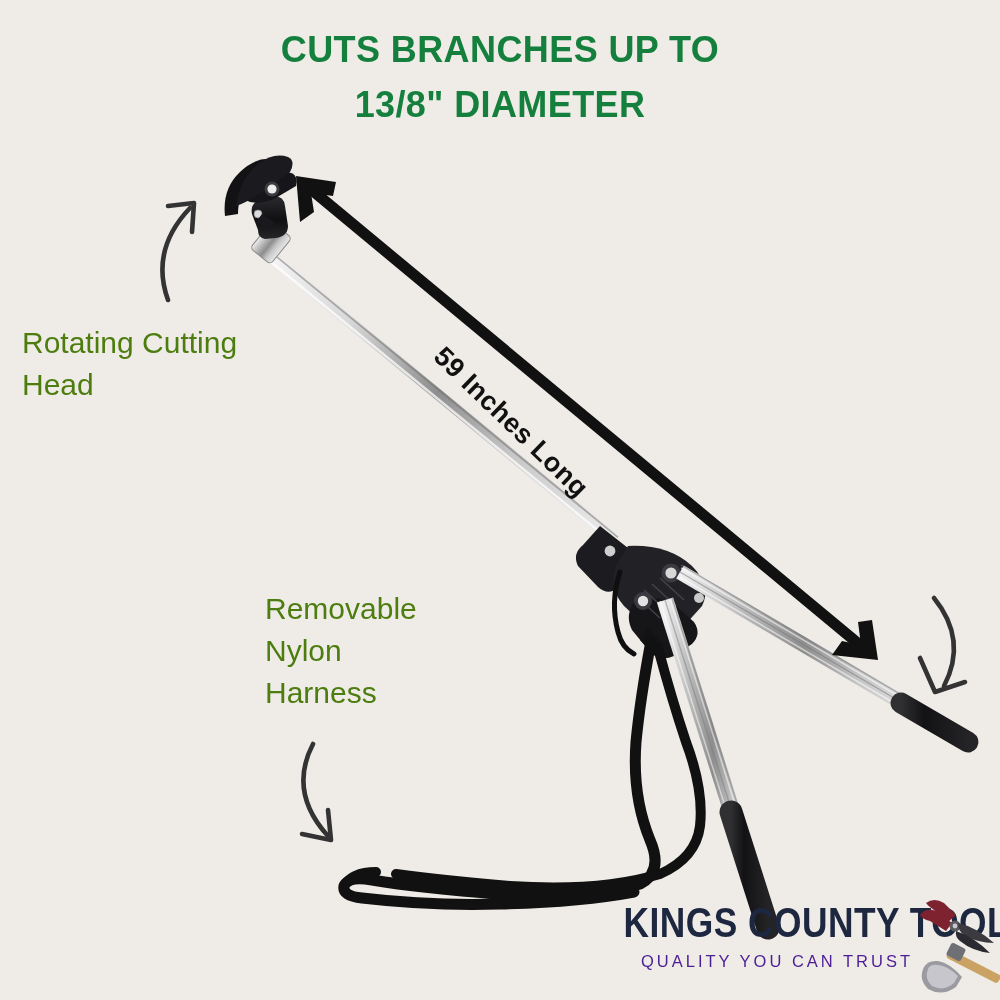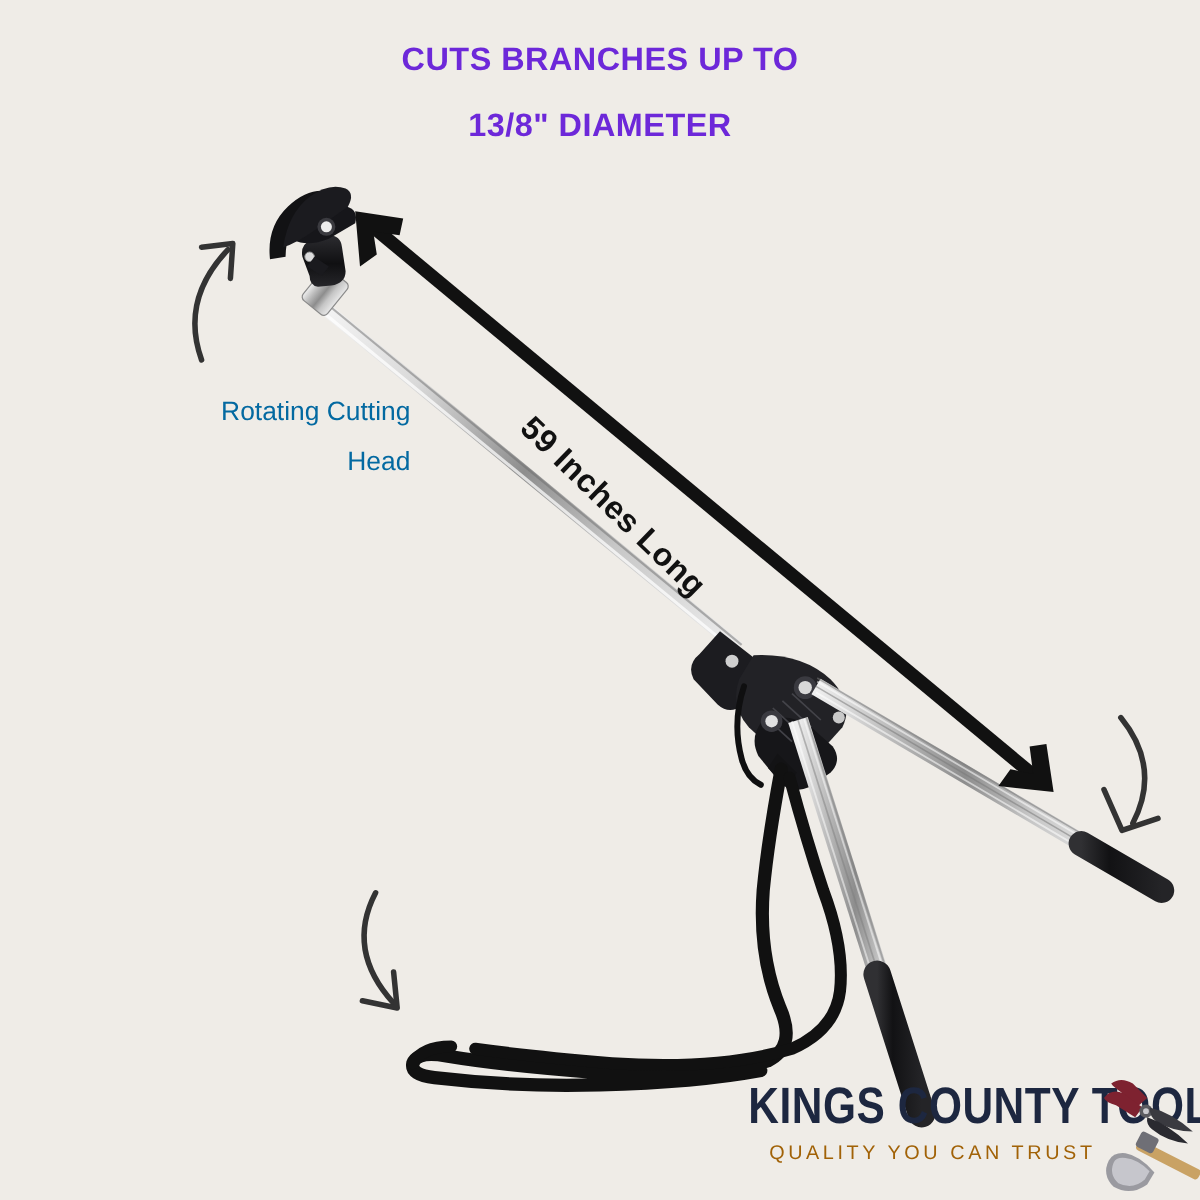--- a/index.html
+++ b/index.html
@@ -24,36 +24,36 @@
 
   
   .headline {
     position: absolute;
     left: 0;
     top: 22px;
     width: 1000px;
     text-align: center;
     font-family: "Liberation Sans", sans-serif;
     font-weight: bold;
-    font-size: 27px;
+    font-size: 36px;
     line-height: 55px;
     letter-spacing: 0.4px;
-    color: #6d28d9;
+    color: #15803d;
     white-space: pre-line;
   }
 
   
   .callout {
     position: absolute;
     font-family: "Liberation Sans", sans-serif;
     font-weight: 400;
-    font-size: 22px;
+    font-size: 30px;
     line-height: 42px;
-    color: #0369a1;
-    text-align: right;
+    color: #4d7c0f;
+    text-align: left;
     white-space: pre-line;
   }
   #callout-head   { left: 22px;  top: 322px; width: 320px; }
   #callout-handles{ left: 776px; top: 365px; width: 222px; }
   #callout-harness{ left: 265px; top: 588px; width: 242px; }
 
   
   #dimension-label {
     position: absolute;
     left: 500px;
@@ -96,21 +96,21 @@
     transform: scaleX(0.93) scaleY(1.12);
     transform-origin: center top;
     white-space: nowrap;
   }
   #logo-tagline {
     margin-top: 12px;
     font-family: "Liberation Sans", sans-serif;
     font-weight: normal;
     font-size: 16.5px;
     letter-spacing: 3.0px;
-    color: #a16207;
+    color: #4c1d95;
     white-space: nowrap;
   }
   #logo-icons {
     position: absolute;
     left: 908px;
     top: 893px;
     width: 96px;
     height: 104px;
   }
 </style>
@@ -270,20 +270,23 @@
     <g fill="none" stroke="#333333" stroke-width="4.6" stroke-linecap="round">
       <path d="M313 744 Q288 792 328 836"></path>
       <path d="M302 834 L331 840 L328 810" stroke-linejoin="round"></path>
     </g>
   </svg>
 
   <div class="callout" id="callout-head">Rotating Cutting
 Head</div>
 
 
+  <div class="callout" id="callout-harness">Removable
+Nylon
+Harness</div>
 
   <div id="dimension-label">59 Inches Long</div>
 
   <div id="logo-block">
     <div id="logo-wordmark">KINGS COUNTY TOOLS</div>
     <div id="logo-tagline">QUALITY YOU CAN TRUST</div>
   </div>
 
   <svg id="logo-icons" viewBox="0 0 96 104">
 

